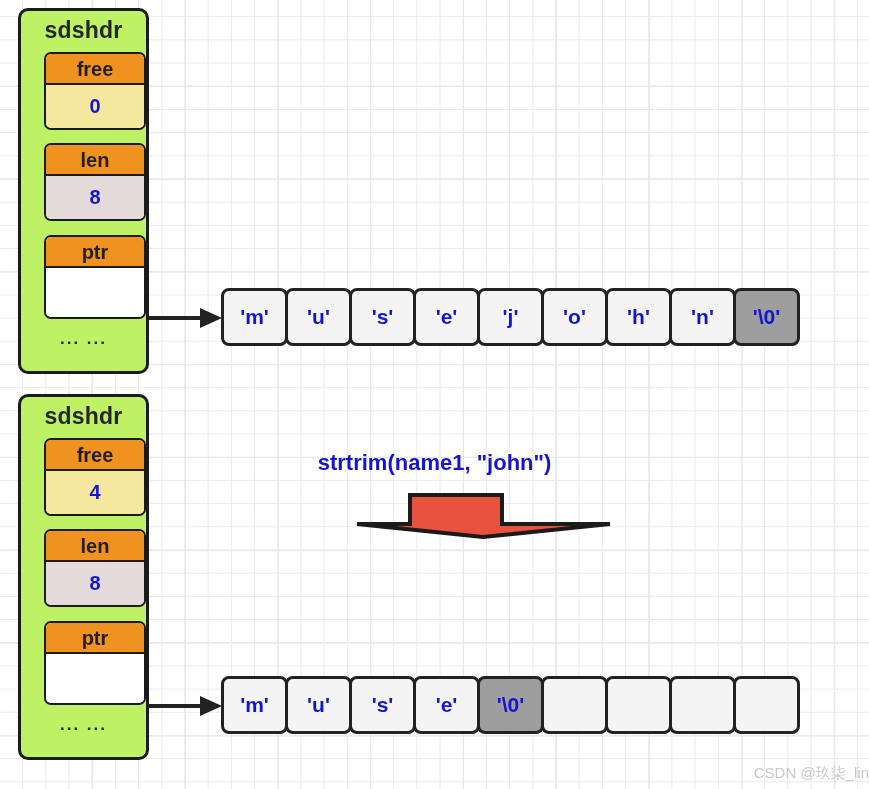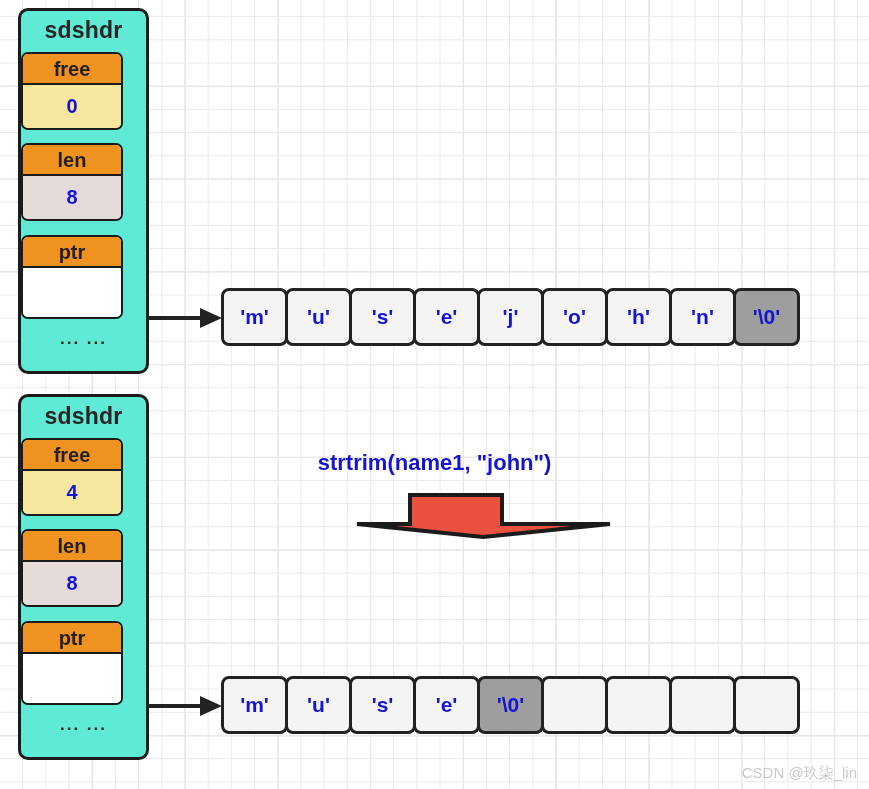--- a/index.html
+++ b/index.html
@@ -31,26 +31,26 @@
       23.2px 23.2px,
       92.8px 92.8px,
       92.8px 92.8px;
     background-position: -1px -7px, -1px -7px, -1px -7px, -1px -7px;
   }
 
   
   .sdshdr {
     position: absolute;
     box-sizing: border-box;
-    background: #5eead4;
+    background: #bef264;
     border: 3px solid #1b1b1b;
     border-radius: 10px;
     display: flex;
     flex-direction: column;
-    align-items: flex-start;
+    align-items: flex-end;
   }
   .sdshdr-title {
     font-size: 23px;
     font-weight: bold;
     color: #262626;
     letter-spacing: .2px;
     text-align: center;
     width: 100%;
   }
   .field {
@@ -139,21 +139,21 @@
   }
   #transform-arrow {
     position: absolute;
     left: 352px;
     top: 484px;
   }
 
   
   #watermark {
     position: absolute;
-    right: 12px;
+    right: 0;
     bottom: 6px;
     font-size: 15px;
     color: #c9c9c9;
     white-space: nowrap;
   }
 </style>
 </head>
 <body>
 
 <div id="grid-background"></div>

